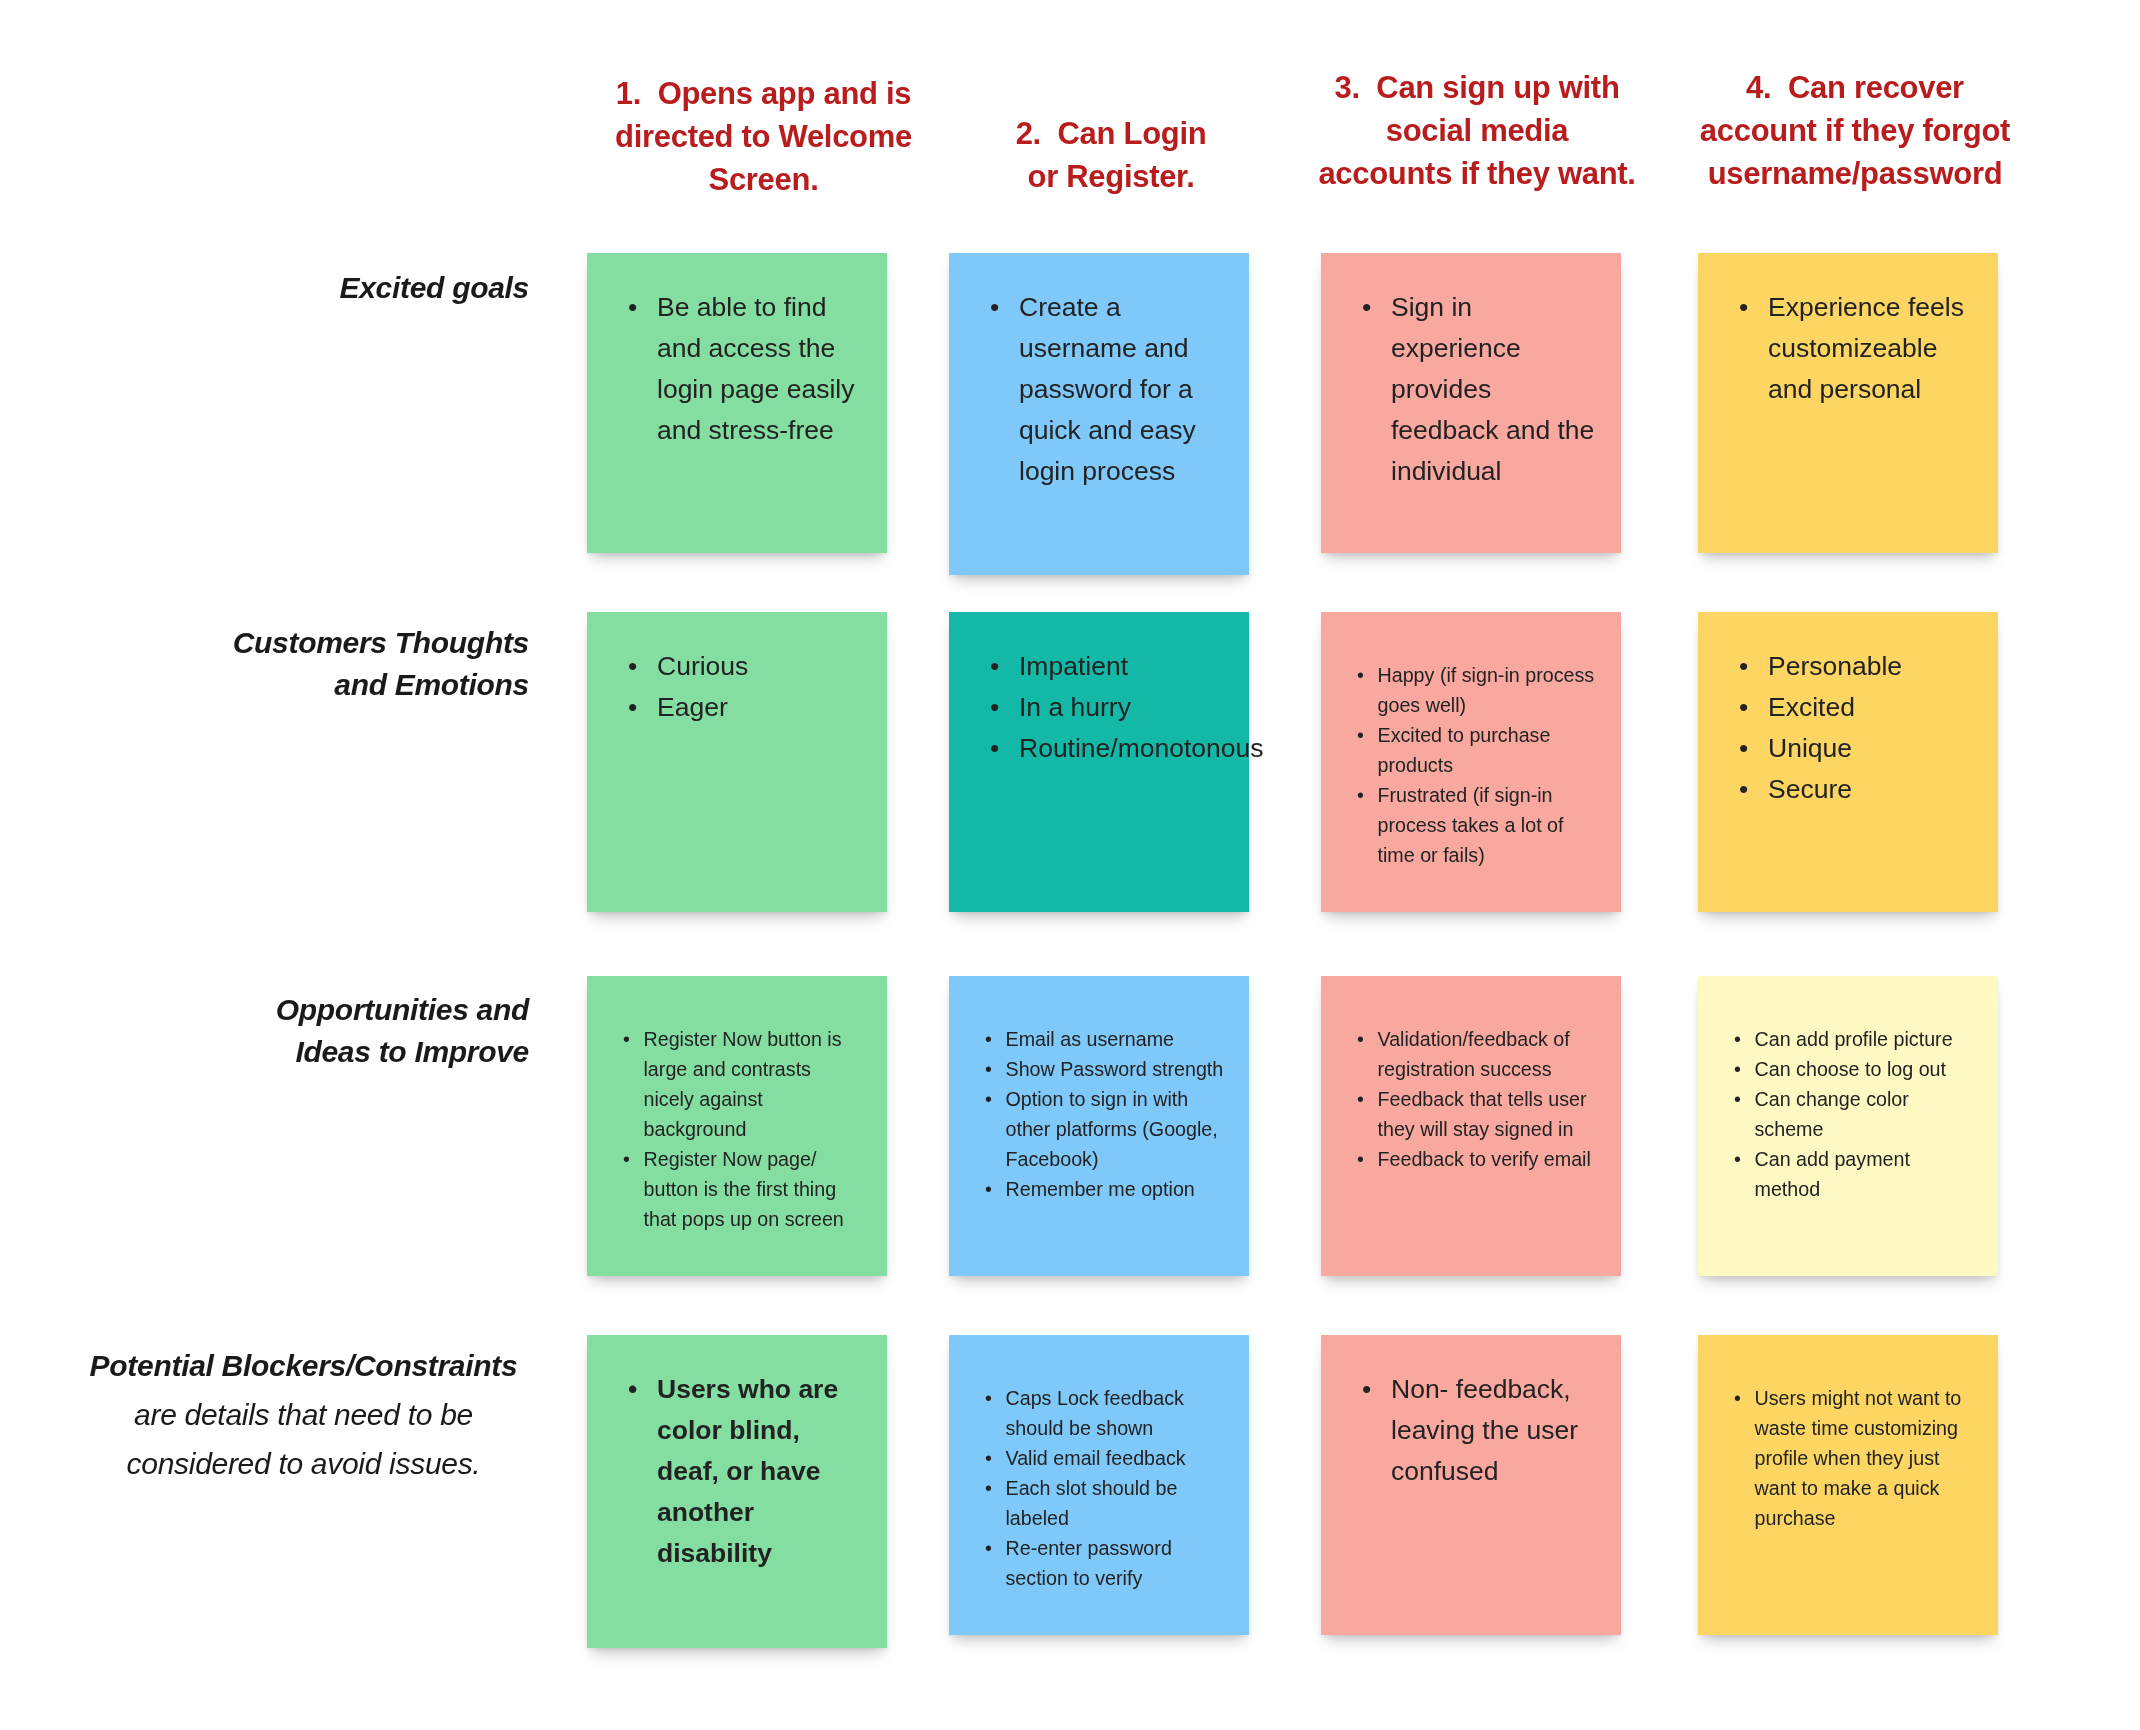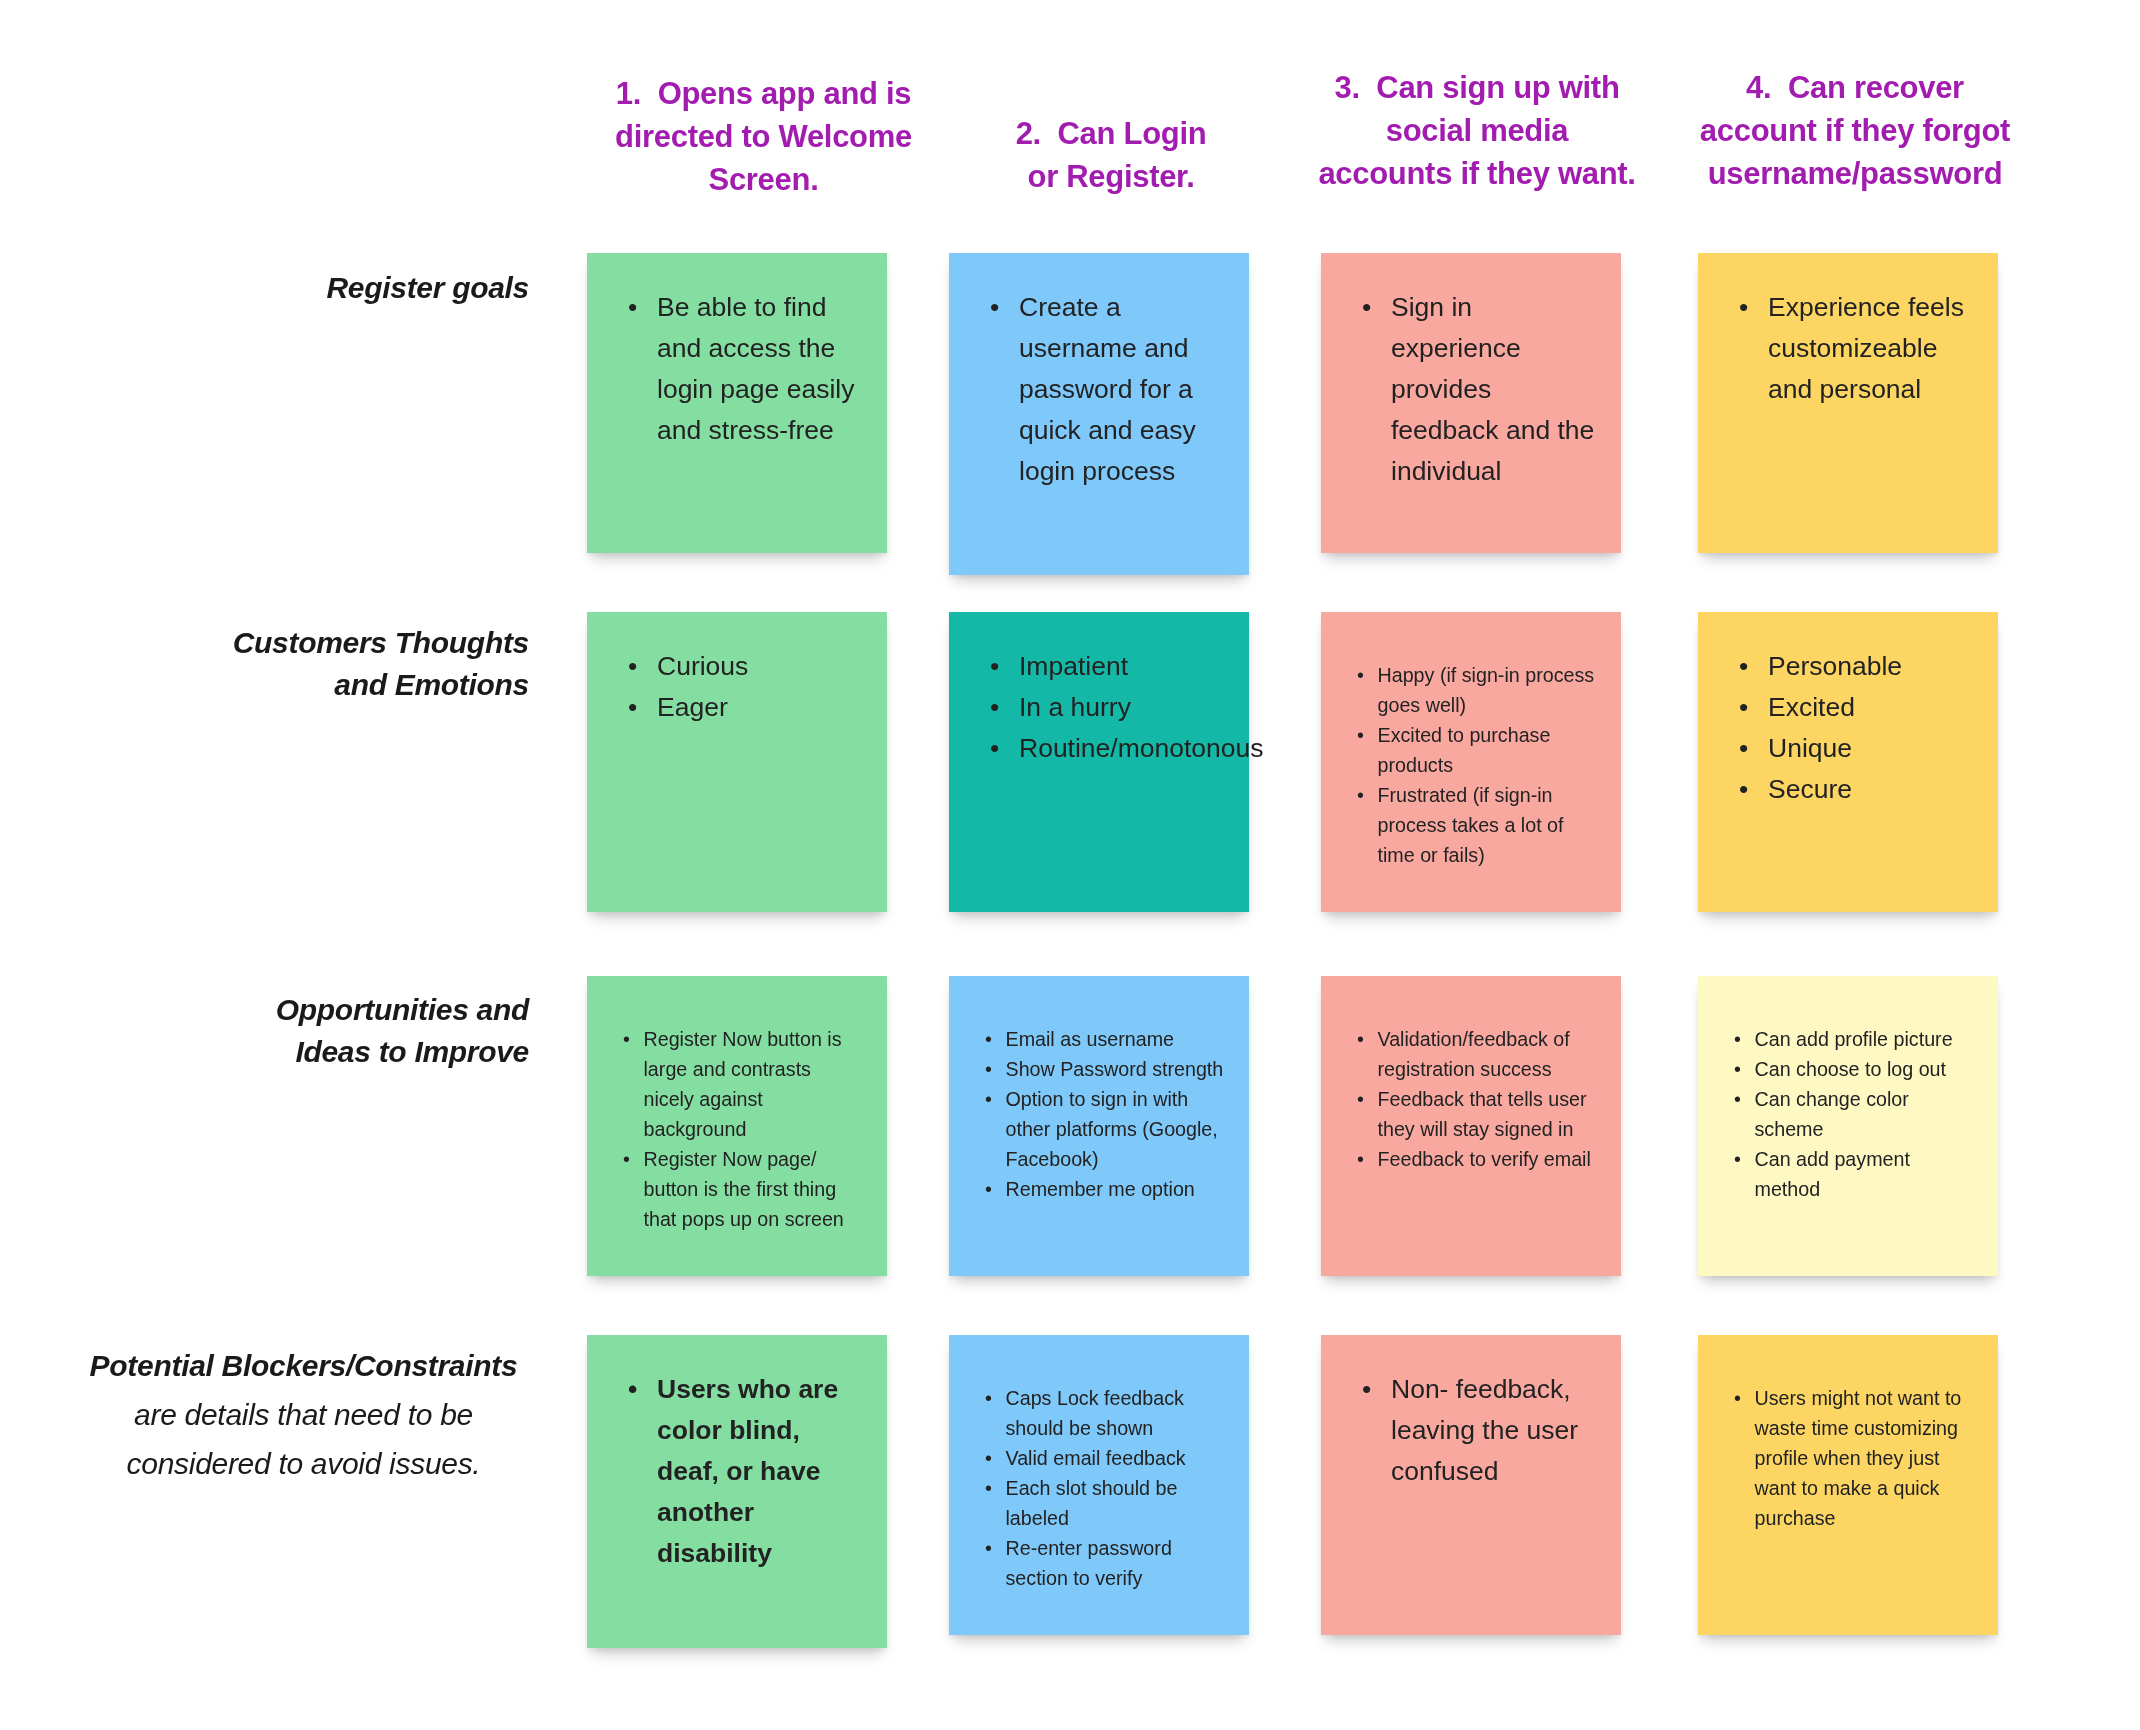--- a/index.html
+++ b/index.html
@@ -15,21 +15,21 @@
     width: 2140px;
     height: 1730px;
   }
   
   .col-header {
     position: absolute;
     text-align: center;
     font-weight: bold;
     font-size: 31px;
     line-height: 43px;
-    color: #a21caf;
+    color: #b91c1c;
     letter-spacing: -0.3px;
   }
   .ch1 { left: 575px;  top: 72px;  width: 377px; }
   .ch2 { left: 946px; top: 112px; width: 330px; }
   .ch3 { left: 1308px; top: 66px;  width: 338px; }
   .ch4 { left: 1686px; top: 66px;  width: 338px; }
   
   .row-label {
     position: absolute;
     font-style: italic;
@@ -107,21 +107,21 @@
     <div>social media</div>
     <div>accounts if they want.</div>
   </div>
   <div class="col-header ch4">
     <div>4.&nbsp; Can recover</div>
     <div>account if they forgot</div>
     <div>username/password</div>
   </div>
 
   <div class="row-label rl1">
-    <div class="rl-line">Register goals</div>
+    <div class="rl-line">Excited goals</div>
   </div>
   <div class="row-label rl2">
     <div class="rl-line">Customers Thoughts</div>
     <div class="rl-line">and Emotions</div>
   </div>
   <div class="row-label rl3">
     <div class="rl-line">Opportunities and</div>
     <div class="rl-line">Ideas to Improve</div>
   </div>
   <div class="row-label rl4">

